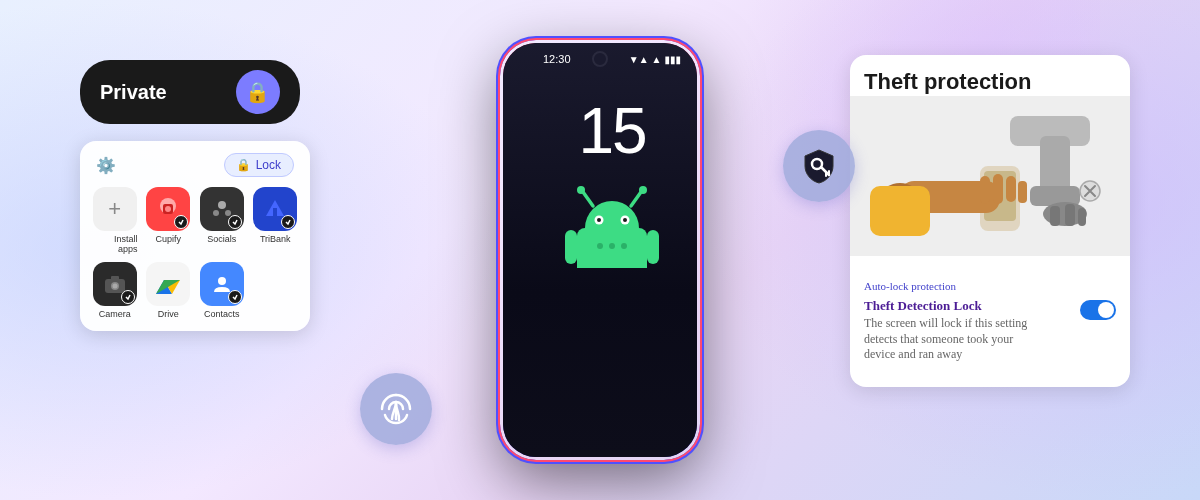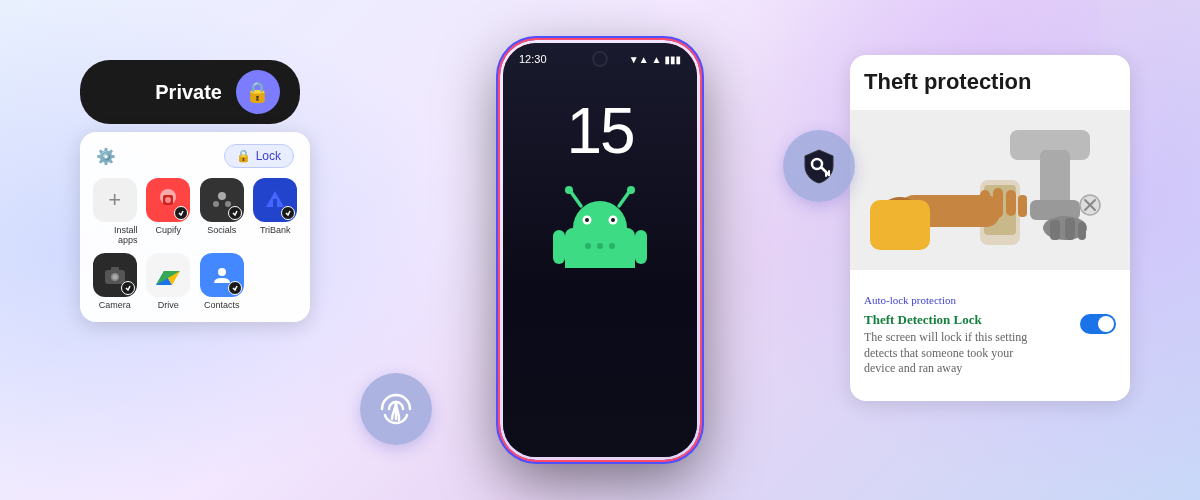--- a/index.html
+++ b/index.html
@@ -65,20 +65,21 @@
     .phone-screen {
       width: 100%;
       height: 100%;
       background: linear-gradient(180deg, #1a1a2e 0%, #0a0a18 60%, #0d0d1a 100%);
       border-radius: 34px;
       position: relative;
       overflow: hidden;
       display: flex;
       flex-direction: column;
       align-items: center;
+      padding-left: 24px;
     }
     
     .status-bar {
       width: 100%;
       padding: 10px 16px 4px;
       display: flex;
       justify-content: space-between;
       align-items: center;
     }
     .status-time {
@@ -124,23 +125,22 @@
       top: 60px;
       z-index: 20;
     }
     .private-pill {
       background: #1a1a1a;
       border-radius: 30px;
       padding: 10px 20px 10px 20px;
       display: flex;
       align-items: center;
       gap: 14px;
-      margin-bottom: 8px;
+      margin-bottom: 17px;
       width: 220px;
-      text-align: right;
     }
     .private-label {
       color: white;
       font-size: 20px;
       font-weight: 600;
       flex: 1;
     }
     .lock-circle {
       width: 44px;
       height: 44px;
@@ -282,21 +282,21 @@
     }
     .detection-lock-row {
       display: flex;
       align-items: flex-start;
       gap: 10px;
       justify-content: space-between;
     }
     .detection-lock-text h4 {
       font-size: 13px;
       font-weight: 600;
-      color: #15803d;
+      color: #4c1d95;
       margin-bottom: 2px;
     }
     .detection-lock-text p {
       font-size: 12px;
       color: #666;
       line-height: 1.3;
       max-width: 180px;
     }
     .toggle-on {
       width: 36px;
@@ -530,21 +530,21 @@
     <line x1="22" y1="21" x2="30" y2="29" stroke="white" stroke-width="2.5" stroke-linecap="round"></line>
     <line x1="27" y1="26" x2="27" y2="30" stroke="white" stroke-width="2" stroke-linecap="round"></line>
     <line x1="30" y1="29" x2="30" y2="25" stroke="white" stroke-width="2" stroke-linecap="round"></line>
   </svg>
 </div>
 
 <div class="right-panel">
   <div class="theft-card">
 
     <div style="position:relative;">
-      <div style="padding: 14px 14px 15px; border-radius: 18px;">
+      <div style="padding: 14px 14px 1px; border-radius: 18px;">
         <span style="font-size:22px;font-weight:700;color:#1a1a1a;">Theft protection</span>
       </div>
 
       <div class="theft-card-image">
         <svg width="280" height="160" viewBox="0 0 280 160">
 
           <rect width="280" height="160" fill="#eeeeee"></rect>
 
           <rect x="160" y="20" width="80" height="30" rx="8" fill="#bbbbbb"></rect>
           <rect x="190" y="40" width="30" height="60" rx="6" fill="#aaaaaa"></rect>

